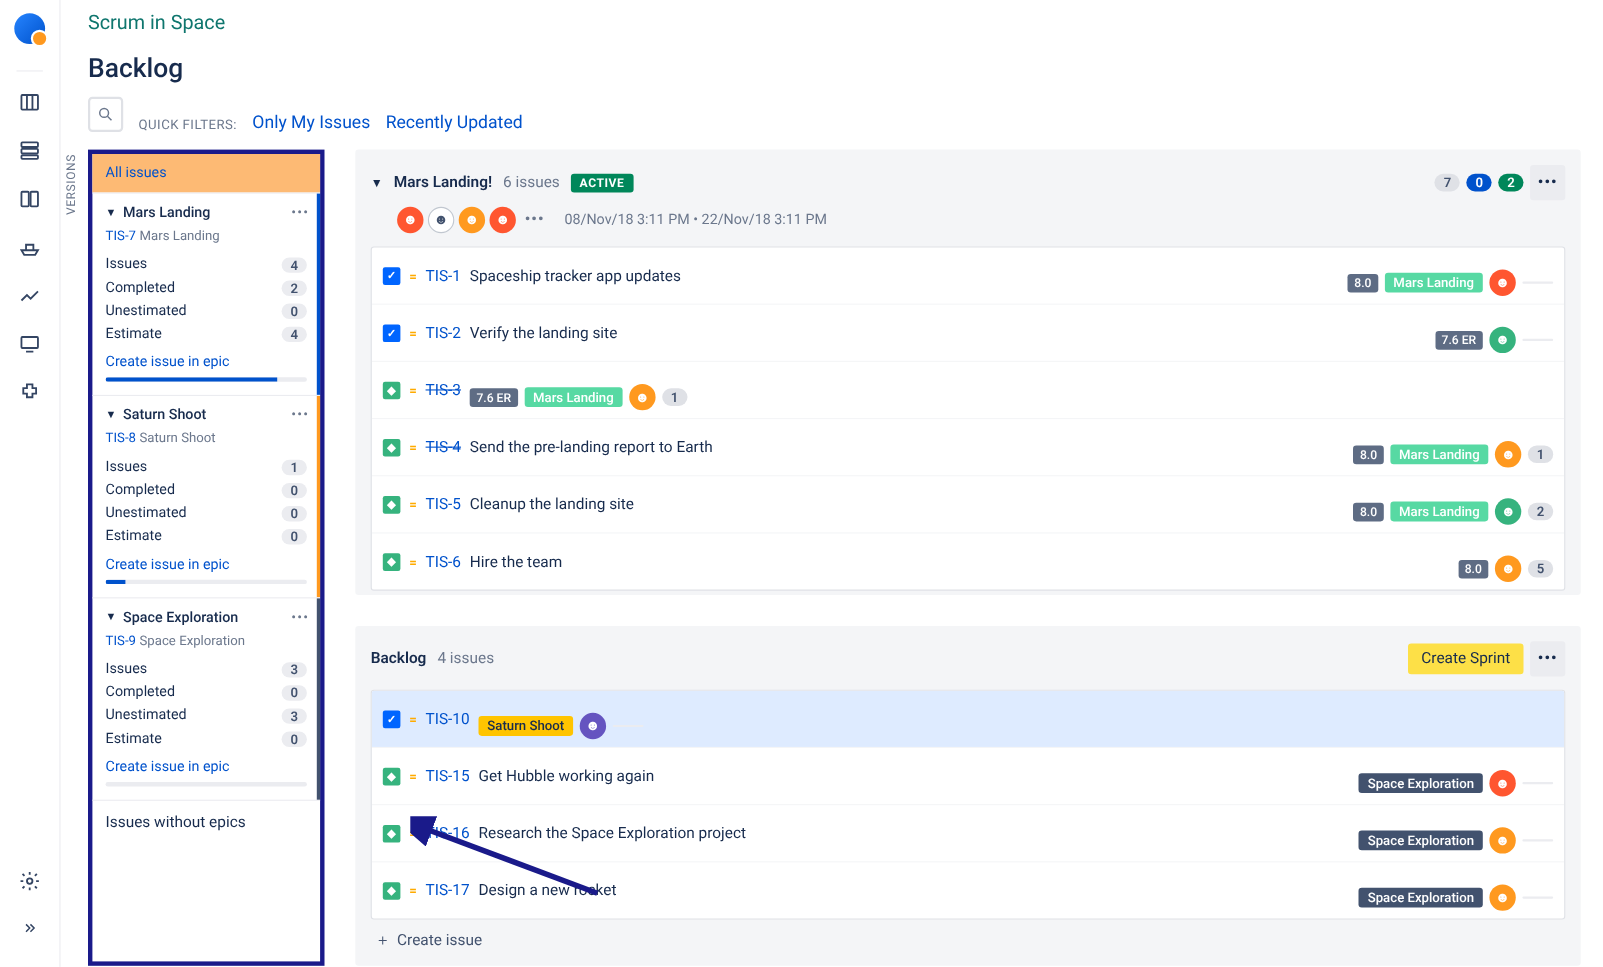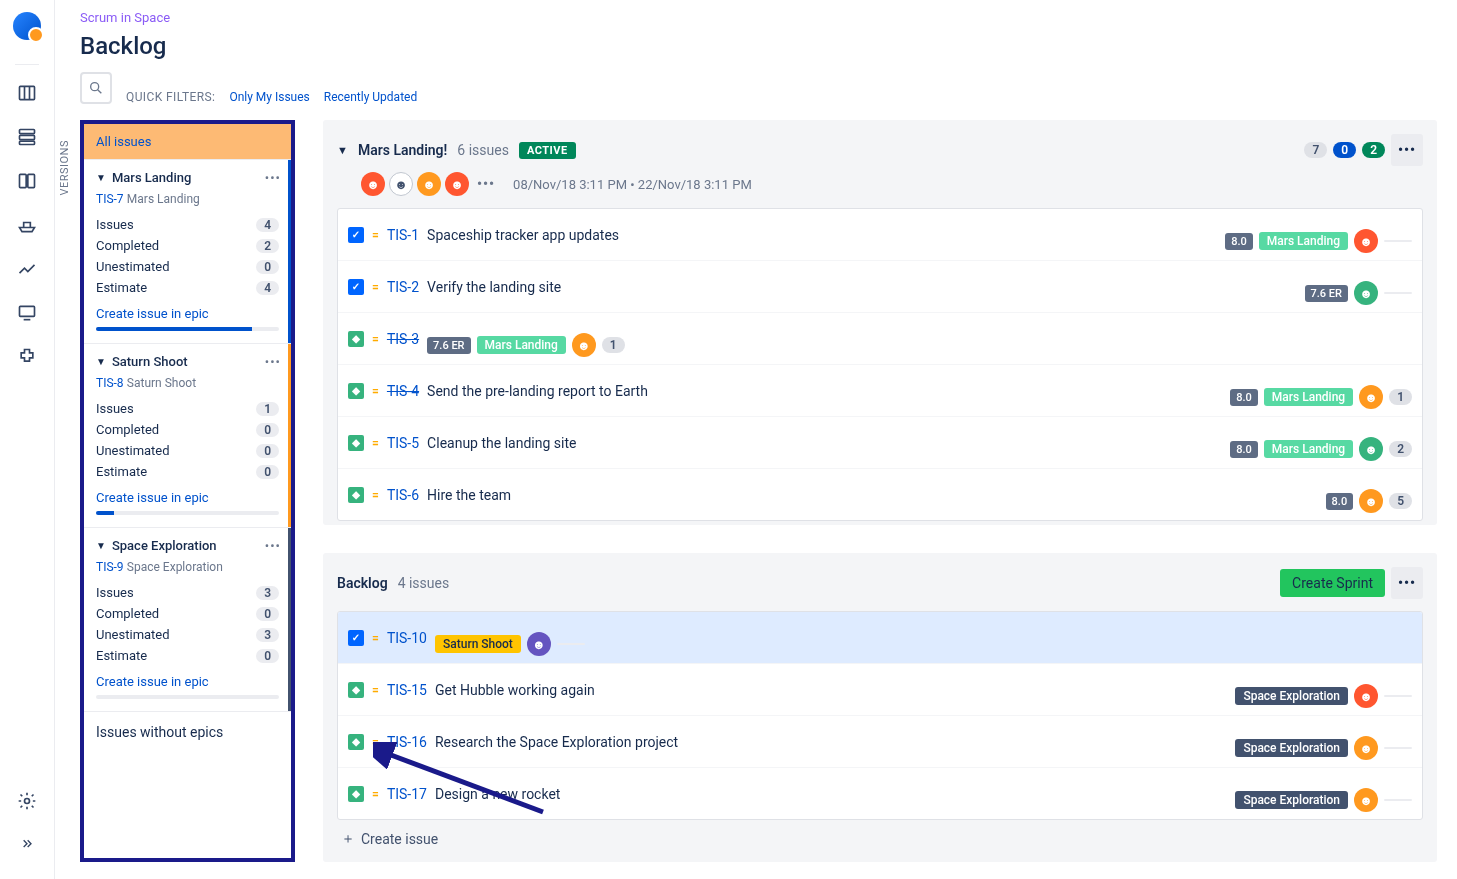--- a/index.html
+++ b/index.html
@@ -6,26 +6,26 @@
 body { font-family: -apple-system, BlinkMacSystemFont, "Segoe UI", Roboto, sans-serif; font-size: 14px; color: #172B4D; background: #fff; }
 .app { display: flex; height: 879px; width: 1457px; }
 .rail { width: 55px; border-right: 1px solid #ebecf0; display: flex; flex-direction: column; align-items: center; padding-top: 12px; }
 .rail .logo { width: 28px; height: 28px; background: linear-gradient(135deg,#2684FF,#0052CC); border-radius: 50%; position: relative; margin-bottom: 18px; }
 .rail .logo::after { content:''; position:absolute; right:-3px; bottom:-3px; width:12px; height:12px; background:#FF991F; border-radius:50%; border:2px solid #fff; }
 .rail-icon { width: 24px; height: 24px; margin: 10px 0; display:flex; align-items:center; justify-content:center; color:#344563; cursor:pointer; }
 .rail-bottom { margin-top: auto; padding-bottom: 12px; display:flex; flex-direction:column; align-items:center; }
 .rail-sep { width: 24px; border-top:1px solid #ebecf0; margin:6px 0;}
 .versions-tab { position:absolute; left:56px; top:136px; writing-mode:vertical-rl; transform:rotate(180deg); font-size:11px; color:#6B778C; letter-spacing:0.5px; padding:4px 2px; cursor:pointer; }
 .main { flex:1; padding:10px 0 0 25px; position:relative; overflow:hidden; }
-.breadcrumb { font-size:13px; color:#8b5cf6; margin-bottom:7px; }
+.breadcrumb { font-size:18px; color:#0f766e; margin-bottom:17px; }
 h1 { font-size:24px; font-weight:500; margin-bottom:12px; }
 .filters { display:flex; align-items:flex-end; gap:14px; margin-bottom:16px; }
 .search-box { width:32px; height:32px; border:2px solid #DFE1E6; border-radius:4px; display:flex; align-items:center; justify-content:center; }
 .qf-label { font-size:12px; color:#6B778C; letter-spacing:0.4px; }
-.qf-link { color:#0052CC; font-size:12px; cursor:pointer; }
+.qf-link { color:#0052CC; font-size:16px; cursor:pointer; }
 .content-row { display:flex; gap:28px; }
 .epics-panel { width:215px; border:4px solid #1a1a8a; background:#fff; font-size:13px; flex-shrink:0; }
 .ep-header { padding:8px 10px; font-size:11px; color:#6B778C; font-weight:600; letter-spacing:0.5px; }
 .ep-allissues { padding:10px 12px; background:#fdba74; color:#0052CC; cursor:pointer; }
 .epic-block { border-top:1px solid #ebecf0; padding:10px 12px 12px; position:relative; }
 .epic-block .ebar { position:absolute; right:0; top:0; bottom:0; width:3px; }
 .eb-blue{background:#0052CC;} .eb-orange{background:#FF991F;} .eb-grey{background:#42526E;}
 .epic-title { display:flex; align-items:center; gap:6px; font-weight:500; margin-bottom:6px; cursor:pointer;}
 .epic-title .chev { font-size:10px; }
 .epic-more { position:absolute; right:10px; top:10px; color:#6B778C; cursor:pointer; letter-spacing:1px;}
@@ -64,21 +64,21 @@
 .ikey.done { text-decoration:line-through;}
 .isummary { flex:1; }
 .iright { display:flex; align-items:center; gap:6px;margin-top:13px; }
 .ver-badge { background:#5E6C84; color:#fff; font-size:11px; padding:2px 6px; border-radius:3px; font-weight:500;}
 .epic-badge { color:#fff; font-size:12px; padding:2px 8px; border-radius:3px; font-weight:500;}
 .ebad-green{background:#57D9A3;} .ebad-orange{background:#FFC400;color:#172B4D;} .ebad-grey{background:#42526E;}
 .est-pill { background:#DFE1E6; color:#42526E; border-radius:10px; padding:1px 8px; font-size:12px; font-weight:600; min-width:20px; text-align:center;}
 .est-pill.empty{background:#ebecf0;color:#C1C7D0;width:28px;}
 .backlog-section { background:#f4f5f7; border-radius:3px; padding:14px 14px 14px; }
 .bl-head { display:flex; align-items:center; gap:10px; margin-bottom:12px;}
-.create-sprint { background:#22c55e; border-radius:3px; padding:6px 12px; cursor:pointer; font-size:14px;text-align:center;}
+.create-sprint { background:#fde047; border-radius:3px; padding:6px 12px; cursor:pointer; font-size:14px;text-align:center;}
 .create-issue-row { padding:10px 4px 0; color:#42526E; cursor:pointer; display:flex; align-items:center; gap:6px;}
 .arrow-annot { position:absolute; left:318px; top:742px; pointer-events:none;}
 svg{display:block;}
 </style>
 </head>
 <body>
 
 <div class="app">
   <div class="rail">
     <div class="logo"></div>

